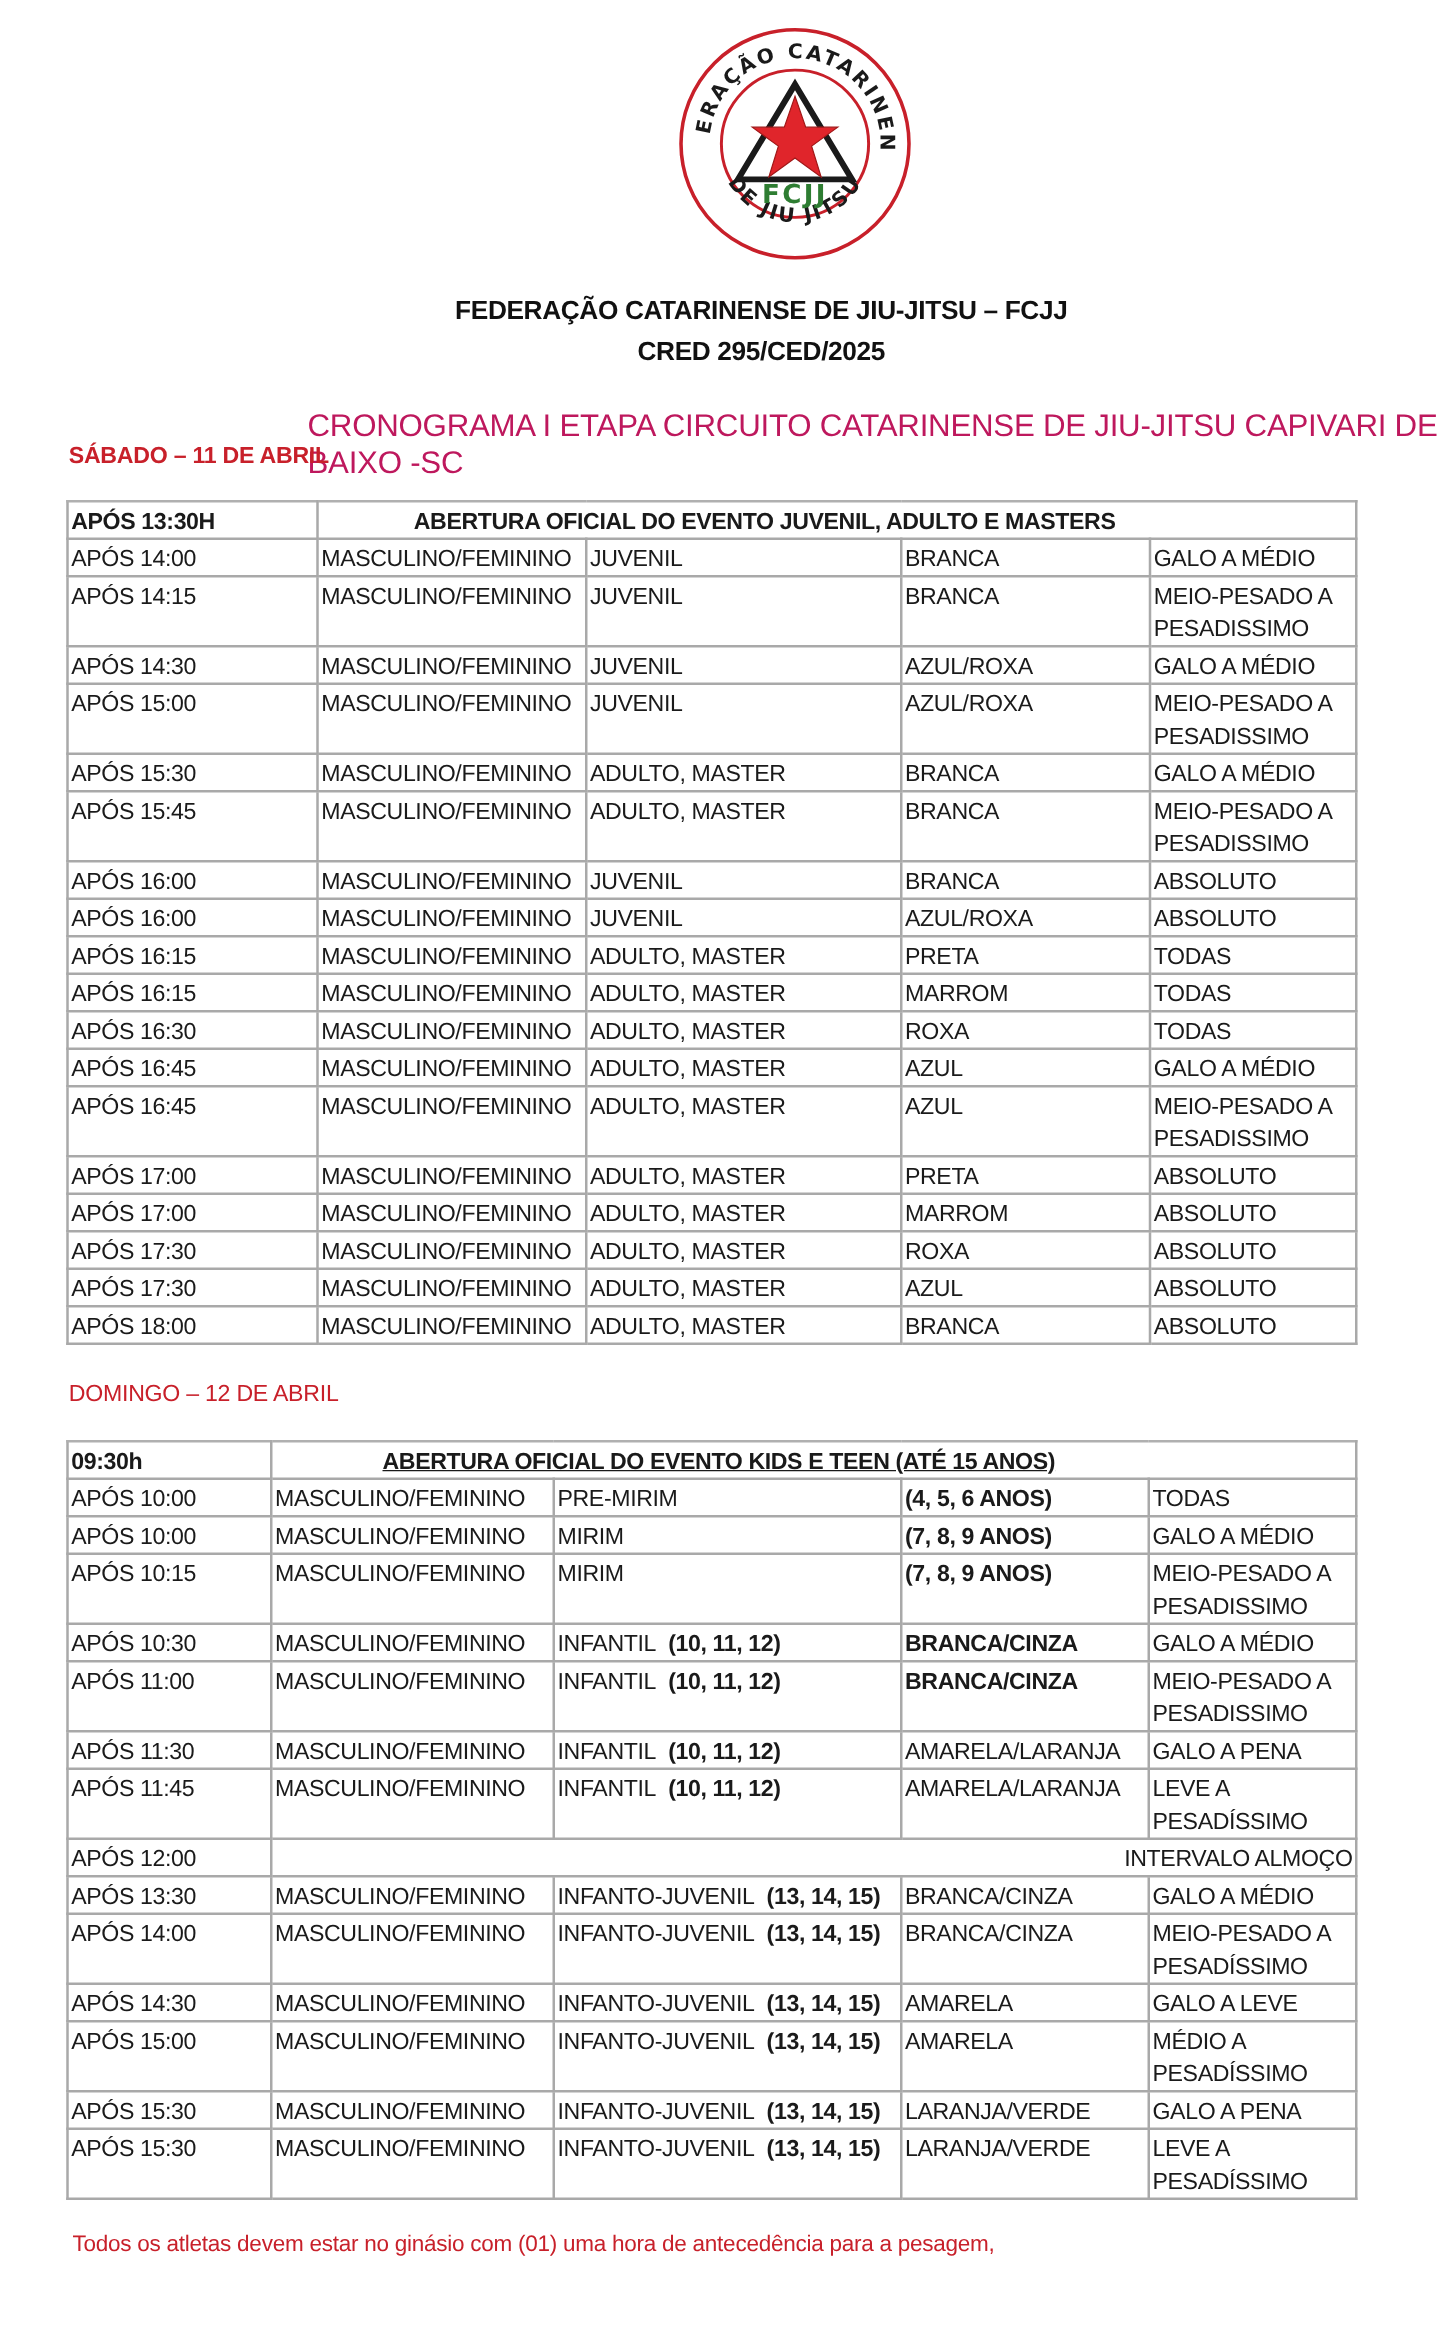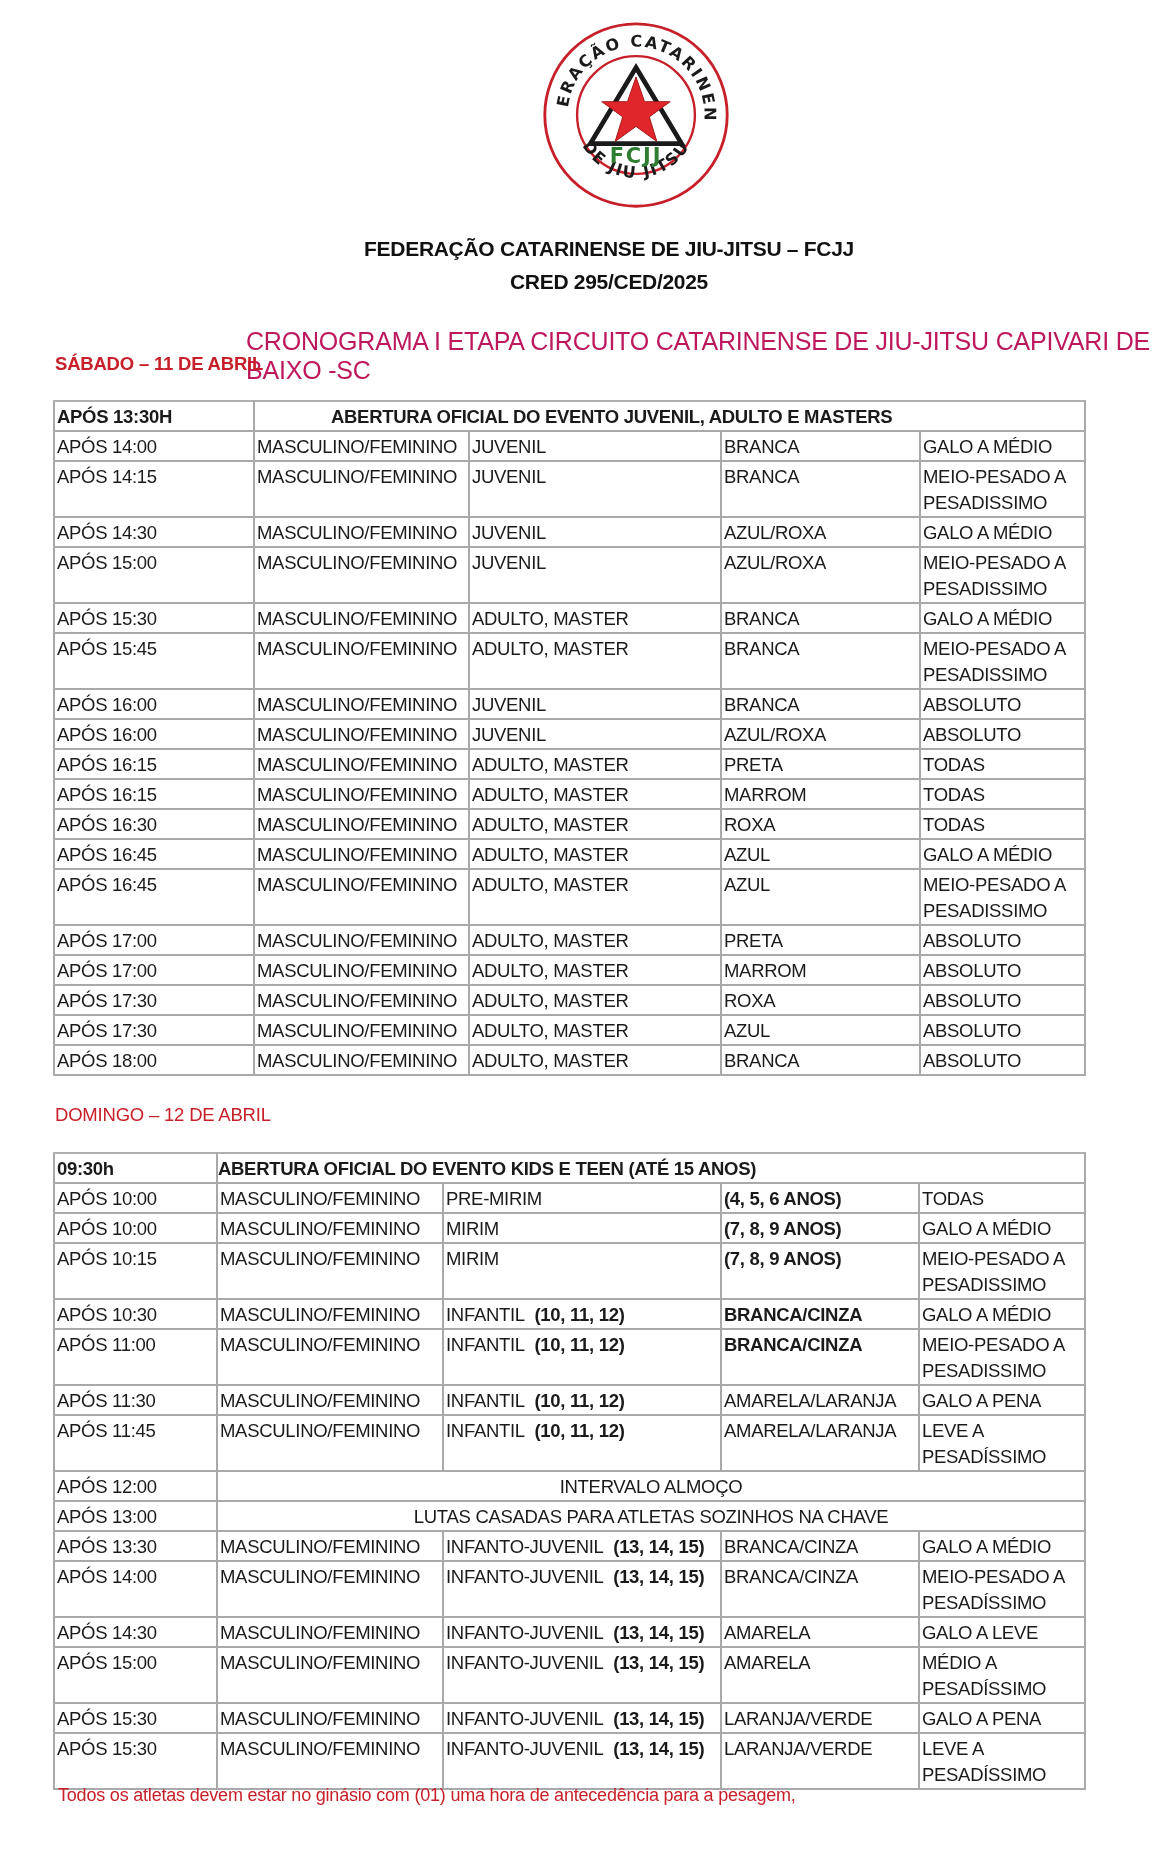--- a/index.html
+++ b/index.html
@@ -18,21 +18,21 @@
                 font-size: 18.5px; letter-spacing: -0.3px; table-layout: fixed; border-radius: 24px; }
   table.sched td { border: 2px solid #a9a9a9; padding: 2px 2px 0 2px; vertical-align: top;
                    line-height: 26px; height: 25px; white-space: nowrap; overflow: hidden; }
   table.sched tr.dbl td { height: 51px; }
   table.sched td.wrap { white-space: normal; }
   table.sched tr.head td { font-weight: bold; border-top-color: #b0b0b0; }
   table.sched tr.head td.open-title { padding-left: 0; }
   #sat { top: 400px; }
   #sun { top: 1152px; }
   .bold { font-weight: bold; }
-  .center { text-align: center; }
+  .center { text-align: right; }
   .footer { position: absolute; left: 58px; top: 1778px; font-size: 18px; color: #c8202a;
             line-height: 35px; letter-spacing: -0.2px; }
 </style>
 </head>
 <body>
 
 <svg class="logo" viewBox="0 0 200 200">
   <defs>
     <path id="arcTop" d="M 28,100 A 72,72 0 0,1 172,100"></path>
     <path id="arcBot" d="M 38,118 A 64,64 0 0,0 162,118"></path>
@@ -204,21 +204,21 @@
   <colgroup>
     <col style="width:163px">
       <col style="width:226px">
       <col style="width:278px">
       <col style="width:198px">
       <col style="width:166px">
   </colgroup>
   <tbody id="sun-body">
     <tr class="head">
       <td>09:30h</td>
-      <td colspan="4" class="open-title"><span style="">ABERTURA OFICIAL DO EVENTO KIDS E TEEN (ATÉ 15 ANOS)</span></td>
+      <td colspan="4" class="open-title"><span style="padding-left: 88px; text-decoration: underline;">ABERTURA OFICIAL DO EVENTO KIDS E TEEN (ATÉ 15 ANOS)</span></td>
     </tr>
   <tr>
         <td>APÓS 10:00</td>
         <td>MASCULINO/FEMININO</td>
         <td><span>PRE-MIRIM</span></td>
         <td class="bold">(4, 5, 6 ANOS)</td>
         <td class="wrap">TODAS</td>
       </tr>
       <tr>
         <td>APÓS 10:00</td>
@@ -260,24 +260,20 @@
         <td>MASCULINO/FEMININO</td>
         <td><span>INFANTIL</span>&nbsp; <span class="bold">(10, 11, 12)</span></td>
         <td>AMARELA/LARANJA</td>
         <td class="wrap">LEVE A PESADÍSSIMO</td>
       </tr>
       <tr>
         <td>APÓS 12:00</td>
         <td class="center" colspan="4">INTERVALO ALMOÇO</td>
       </tr>
       <tr>
-        <td>APÓS 13:00</td>
-        <td class="center" colspan="4">LUTAS CASADAS PARA ATLETAS SOZINHOS NA CHAVE</td>
-      </tr>
-      <tr>
         <td>APÓS 13:30</td>
         <td>MASCULINO/FEMININO</td>
         <td><span>INFANTO-JUVENIL</span>&nbsp; <span class="bold">(13, 14, 15)</span></td>
         <td>BRANCA/CINZA</td>
         <td class="wrap">GALO A MÉDIO</td>
       </tr>
       <tr class="dbl">
         <td>APÓS 14:00</td>
         <td>MASCULINO/FEMININO</td>
         <td><span>INFANTO-JUVENIL</span>&nbsp; <span class="bold">(13, 14, 15)</span></td>

